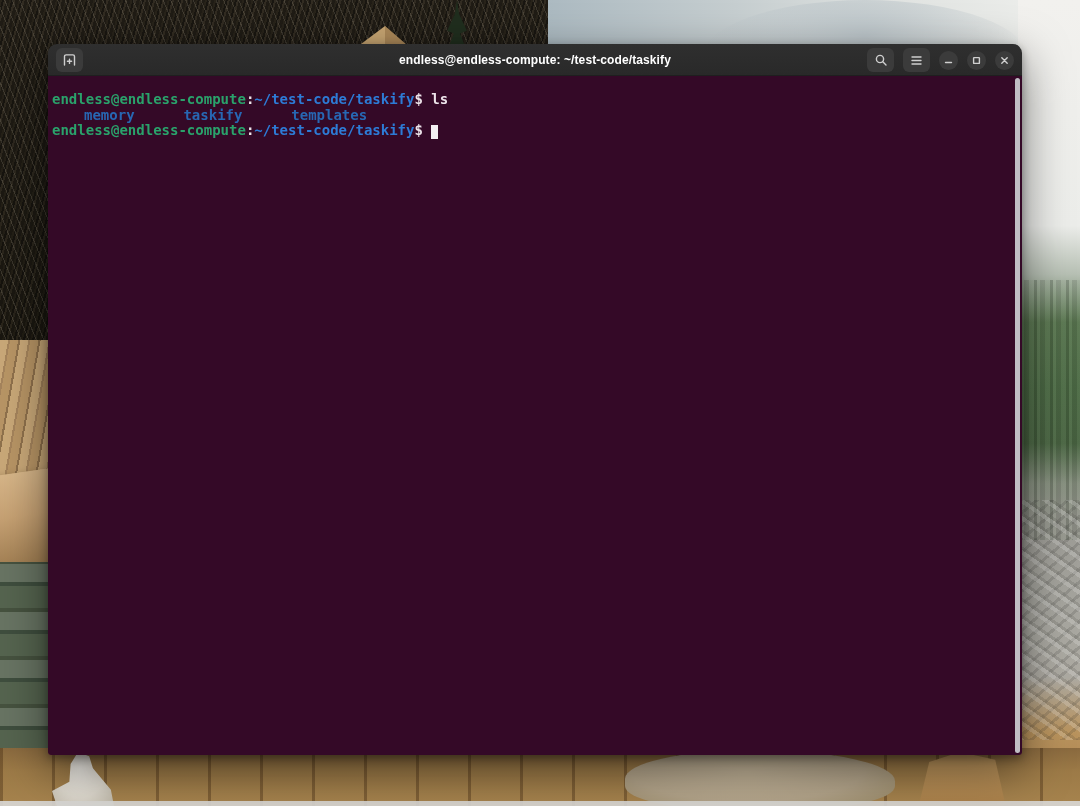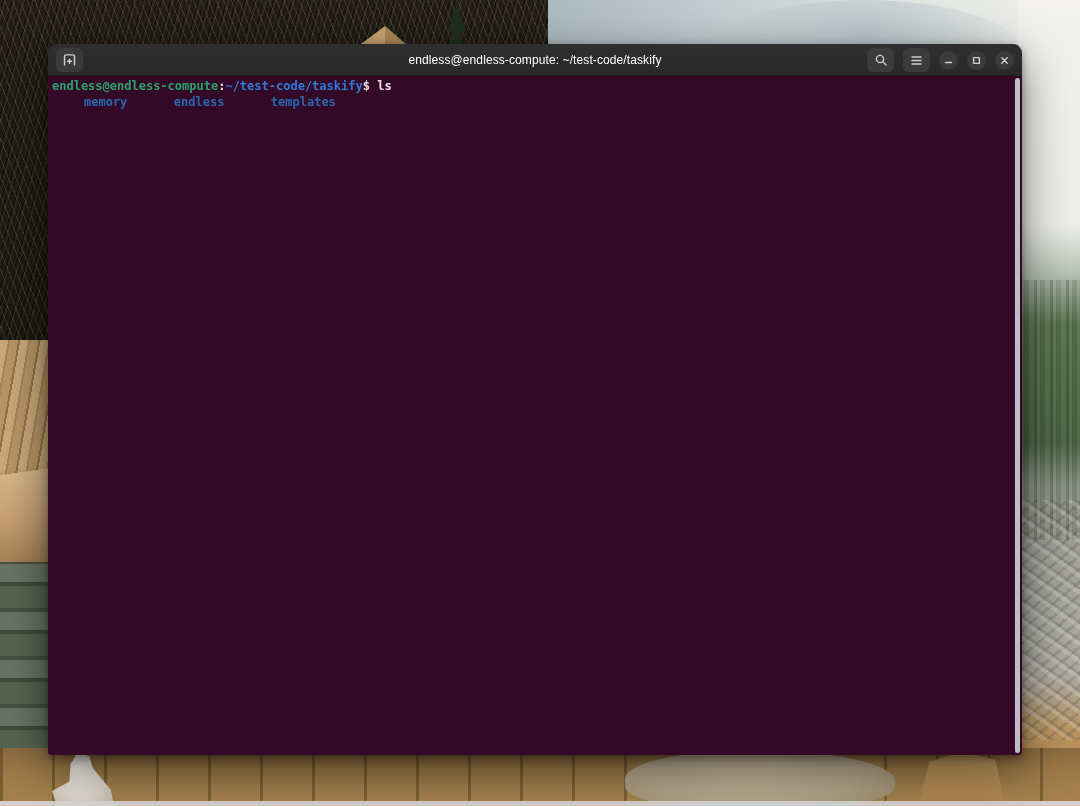--- a/index.html
+++ b/index.html
@@ -65,26 +65,26 @@
   .window{position:absolute;left:48px;top:44px;width:974px;height:711px;display:flex;flex-direction:column;
     border-radius:9px 9px 3px 3px;overflow:hidden;
     box-shadow:0 14px 46px rgba(0,0,0,.5),0 3px 10px rgba(0,0,0,.35);}
   .titlebar{height:32px;flex:0 0 32px;background:linear-gradient(180deg,#2f2f2f,#292929);
     display:flex;align-items:center;padding:0 8px;position:relative;border-bottom:1px solid #1f1f1f;}
   .tb-btn{display:flex;align-items:center;justify-content:center;cursor:default;}
   .tb-square{width:27px;height:24px;border-radius:6px;background:var(--titlebar-button-bg);}
   .tb-circle{width:19px;height:19px;border-radius:50%;background:var(--titlebar-button-bg);}
   .tb-right{position:absolute;right:8px;top:0;height:32px;display:flex;align-items:center;gap:9px;}
   .title{position:absolute;left:0;right:0;text-align:center;color:var(--title-text);
-    font-size:12px;font-weight:400;letter-spacing:.1px;pointer-events:none;}
+    font-size:12px;font-weight:700;letter-spacing:.1px;pointer-events:none;}
   .glyph{stroke:#cfcfcf;fill:none;stroke-width:1.4;stroke-linecap:round;}
 
   .terminal{flex:1;background:var(--terminal-bg);position:relative;
-    font-family:"DejaVu Sans Mono","Liberation Mono",monospace;font-size:12px;font-weight:700;
-    line-height:15.5px;color:var(--term-text);padding:3px 10px 3px 4px;}
+    font-family:"DejaVu Sans Mono","Liberation Mono",monospace;font-size:14px;font-weight:700;
+    line-height:15.5px;color:var(--term-text);padding:16px 10px 3px 4px;}
   .tline{white-space:pre;}
   .u{color:var(--prompt-green);}
   .w{color:var(--term-text);}
   .p{color:var(--path-blue);}
   .dir{color:var(--dir-blue);margin-right:2ch;margin-left:32px;}
   .cursor{display:inline-block;width:7px;height:14px;background:var(--cursor);
     vertical-align:text-bottom;margin-left:0;transform:translateY(1px);}
   .scrollbar{position:absolute;right:2px;top:2px;bottom:2px;width:5px;border-radius:3px;
     background:var(--scrollbar);}
 </style>
@@ -145,16 +145,17 @@
       <div class="tb-btn tb-circle">
         <svg width="11" height="11" viewBox="0 0 11 11">
           <path class="glyph" d="M2.8 2.8 L8.2 8.2 M8.2 2.8 L2.8 8.2"></path>
         </svg>
       </div>
     </div>
   </div>
 
   <div class="terminal">
     <div class="tline"><span class="u">endless@endless-compute</span><span class="w">:</span><span class="p">~/test-code/taskify</span><span class="w">$</span><span class="w"> </span><span class="w">ls</span></div>
-    <div class="tline"><span class="dir">memory</span><span class="dir">endless</span><span class="dir">templates</span></div>
+    <div class="tline"><span class="dir">memory</span><span class="dir">taskify</span><span class="dir">templates</span></div>
+    <div class="tline"><span class="u">endless@endless-compute</span><span class="w">:</span><span class="p">~/test-code/taskify</span><span class="w">$</span><span class="w"> </span><span class="cursor"></span></div>
     <div class="scrollbar"></div>
   </div>
 </div>
 
 </body></html>

